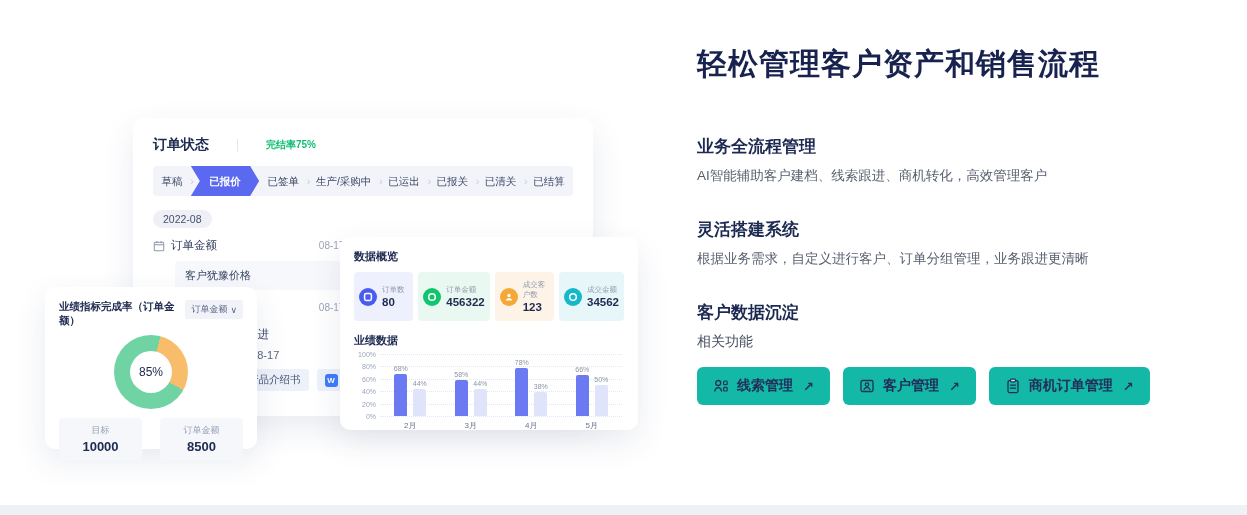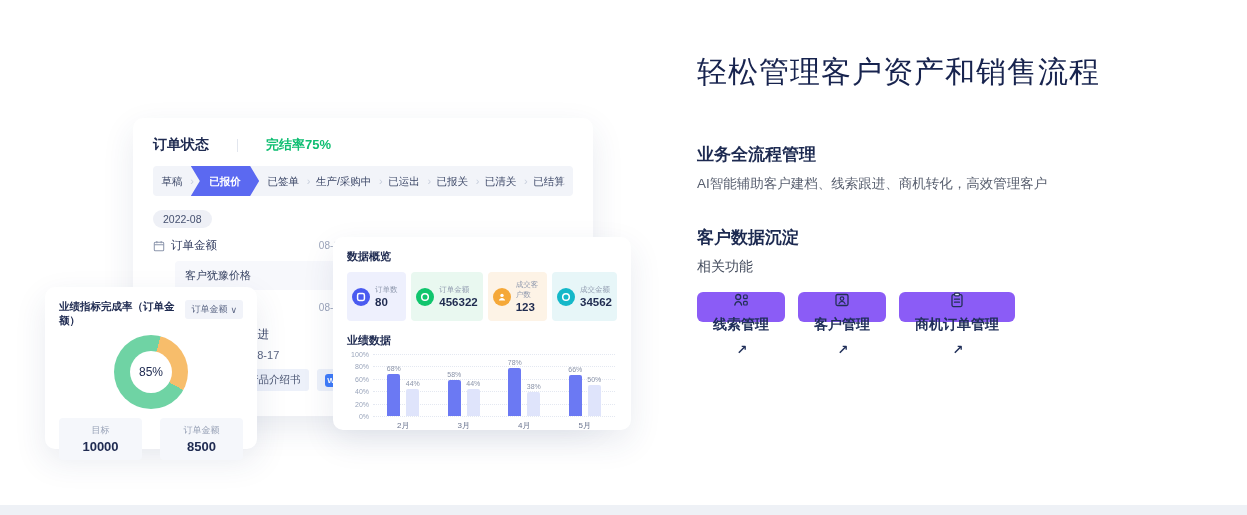--- a/index.html
+++ b/index.html
@@ -6,21 +6,21 @@
   body{font-family:"Liberation Sans","DejaVu Sans",sans-serif;background:#ffffff;}
   .stage{position:relative;width:1247px;height:515px;overflow:hidden;background:#ffffff;}
 
   .card{position:absolute;background:#fff;border-radius:10px;box-shadow:0 12px 32px rgba(40,60,110,.10);box-sizing:border-box;}
 
   
   .order-card{left:133px;top:118px;width:460px;height:298px;z-index:1;padding:18px 20px;}
   .card-head{display:flex;align-items:center;gap:28px;}
   .oc-title{font-size:14px;font-weight:bold;color:#202c52;}
   .vert{width:1px;height:13px;background:#e2e6ee;}
-  .rate{font-size:13px;font-weight:bold;color:#0fbe72;}
+  .rate{font-size:10px;font-weight:bold;color:#0fbe72;}
   .steps{margin-top:12px;height:30px;background:#f2f4f9;border-radius:4px;display:flex;align-items:stretch;}
   .step{flex:1 1 auto;text-align:center;font-size:10.5px;color:#3d4868;white-space:nowrap;padding:0 7px;line-height:30px;position:relative;}
   .step:not(.active):not(:last-child)::after{content:"\203A";position:absolute;right:-3px;color:#c8cfdd;font-size:11px;}
   .step.active{background:#5b69f1;color:#fff;font-weight:bold;padding:0 17px;
     clip-path:polygon(0 0,calc(100% - 9px) 0,100% 50%,calc(100% - 9px) 100%,0 100%,9px 50%);}
   .pill{display:inline-block;margin-top:14px;background:#eef0f6;border-radius:10px;padding:3px 10px;font-size:10.5px;color:#45506f;}
   .row{display:flex;align-items:center;gap:6px;margin-top:10px;width:252px;}
   .row .lbl{font-size:11.5px;color:#2f3a5e;}
   .row .meta{margin-left:auto;font-size:10px;color:#9ba4ba;white-space:nowrap;}
   .note{margin:8px 0 0 22px;width:378px;background:#f7f8fc;border-radius:4px;padding:7px 10px;font-size:11px;color:#3c4766;box-sizing:border-box;}
@@ -37,47 +37,47 @@
   .dropdown{background:#f1f3f9;border-radius:3px;padding:3px 6px;font-size:9px;color:#5a6584;display:flex;gap:3px;align-items:center;white-space:nowrap;cursor:pointer;}
   .donut-wrap{position:relative;width:74px;height:74px;margin:7px auto 0;}
   .donut{width:74px;height:74px;border-radius:50%;}
   .donut-hole{position:absolute;left:50%;top:50%;transform:translate(-50%,-50%);width:42px;height:42px;background:#fff;border-radius:50%;display:flex;align-items:center;justify-content:center;font-size:12px;font-weight:normal;color:#202c52;}
   .kpi-stats{display:flex;gap:18px;margin-top:9px;}
   .kpi-stat{flex:1;background:#f5f7fb;border-radius:4px;padding:6px 0;text-align:center;}
   .kpi-stat .sl{font-size:9px;color:#97a1b6;}
   .kpi-stat .sv{font-size:13px;font-weight:bold;color:#202c52;margin-top:2px;}
 
   
-  .ov-card{left:333px;top:237px;width:298px;height:193px;z-index:2;padding:12px 14px;}
+  .ov-card{left:340px;top:237px;width:298px;height:193px;z-index:2;padding:12px 14px;}
   .ov-title{font-size:11px;font-weight:bold;color:#202c52;}
   .ov-stats{display:flex;gap:5px;margin-top:8px;}
   .ov-stat{flex:1;border-radius:4px;padding:8px 5px;display:flex;align-items:center;gap:5px;}
   .ov-ic{width:18px;height:18px;border-radius:50%;display:flex;align-items:center;justify-content:center;flex:none;}
   .ov-tx .l{font-size:7.5px;color:#8f99ae;}
   .ov-tx .v{font-size:11.5px;font-weight:bold;color:#1f2b50;margin-top:1px;}
   .chart-title{font-size:11px;font-weight:bold;color:#202c52;margin-top:12px;}
   .chart{position:relative;margin-top:6px;height:80px;}
   .gridline{position:absolute;left:26px;right:2px;border-top:1px dotted #e4e8f1;}
   .ylab{position:absolute;left:0;width:22px;text-align:right;font-size:7px;color:#9aa5bb;transform:translateY(-50%);}
   .groups{position:absolute;left:26px;right:2px;top:0;height:62px;display:flex;justify-content:space-around;align-items:flex-end;}
   .group{display:flex;gap:6px;align-items:flex-end;}
   .barwrap{position:relative;width:13px;display:flex;flex-direction:column;align-items:center;}
   .barlabel{font-size:7px;color:#8a93a8;margin-bottom:2px;white-space:nowrap;}
   .bar{width:13px;border-radius:2px 2px 0 0;}
   .xlabs{position:absolute;left:26px;right:2px;top:66px;display:flex;justify-content:space-around;}
   .xlab{font-size:8px;color:#6b7590;}
 
   
   .hero{position:absolute;left:697px;top:36px;width:495px;}
-  .hero-title{margin:16px 0 50px;font-size:30px;font-weight:normal;color:#17234e;letter-spacing:1px;}
+  .hero-title{margin:8px 0 50px;font-size:30px;font-weight:bold;color:#17234e;letter-spacing:1px;}
   .sec-title{font-size:17px;font-weight:bold;color:#1c2950;margin:0 0 9px;}
   .sec-body{font-size:13.5px;color:#575e6e;margin:0 0 33px;}
   .rel-label{font-size:14px;color:#454d5e;margin:0 0 16px;}
   .btns{display:flex;gap:13px;}
-  .btn{display:flex;align-items:center;gap:8px;height:30px;padding:0 16px;background:#8b5cf6;border:none;border-radius:6px;font-size:14px;font-weight:600;color:#21305a;cursor:pointer;font-family:inherit;white-space:nowrap;flex-direction:column;}
+  .btn{display:flex;align-items:center;gap:8px;height:38px;padding:0 16px;background:#14b8a6;border:none;border-radius:6px;font-size:14px;font-weight:600;color:#21305a;cursor:pointer;font-family:inherit;white-space:nowrap;}
   .btn .arrow{font-size:13px;margin-left:2px;}
 
   .footstrip{position:absolute;left:0;right:0;bottom:0;height:10px;background:#eef1f6;}
   .icon{display:inline-flex;align-items:center;}
 </style>
 </head>
 <body>
 
 <div class="stage">
 
@@ -282,20 +282,24 @@
   </div>
 
   <div class="hero">
     <h1 class="hero-title">轻松管理客户资产和销售流程</h1>
 
     <div>
       <div class="sec-title">业务全流程管理</div>
       <div class="sec-body">AI智能辅助客户建档、线索跟进、商机转化，高效管理客户</div>
     </div>
     <div>
+      <div class="sec-title">灵活搭建系统</div>
+      <div class="sec-body">根据业务需求，自定义进行客户、订单分组管理，业务跟进更清晰</div>
+    </div>
+    <div>
       <div class="sec-title">客户数据沉淀</div>
     </div>
 
     <div class="rel-label">相关功能</div>
     <div class="btns">
         <button class="btn">
           <span class="icon">
             <svg viewBox="0 0 16 16" width="16" height="16">
               <circle cx="5.2" cy="5" r="2.5" fill="none" stroke="#223056" stroke-width="1.3"></circle>
               <path d="M1.8 13c.5-2.2 1.9-3.3 3.4-3.3s2.9 1.1 3.4 3.3" fill="none" stroke="#223056" stroke-width="1.3" stroke-linecap="round"></path>

